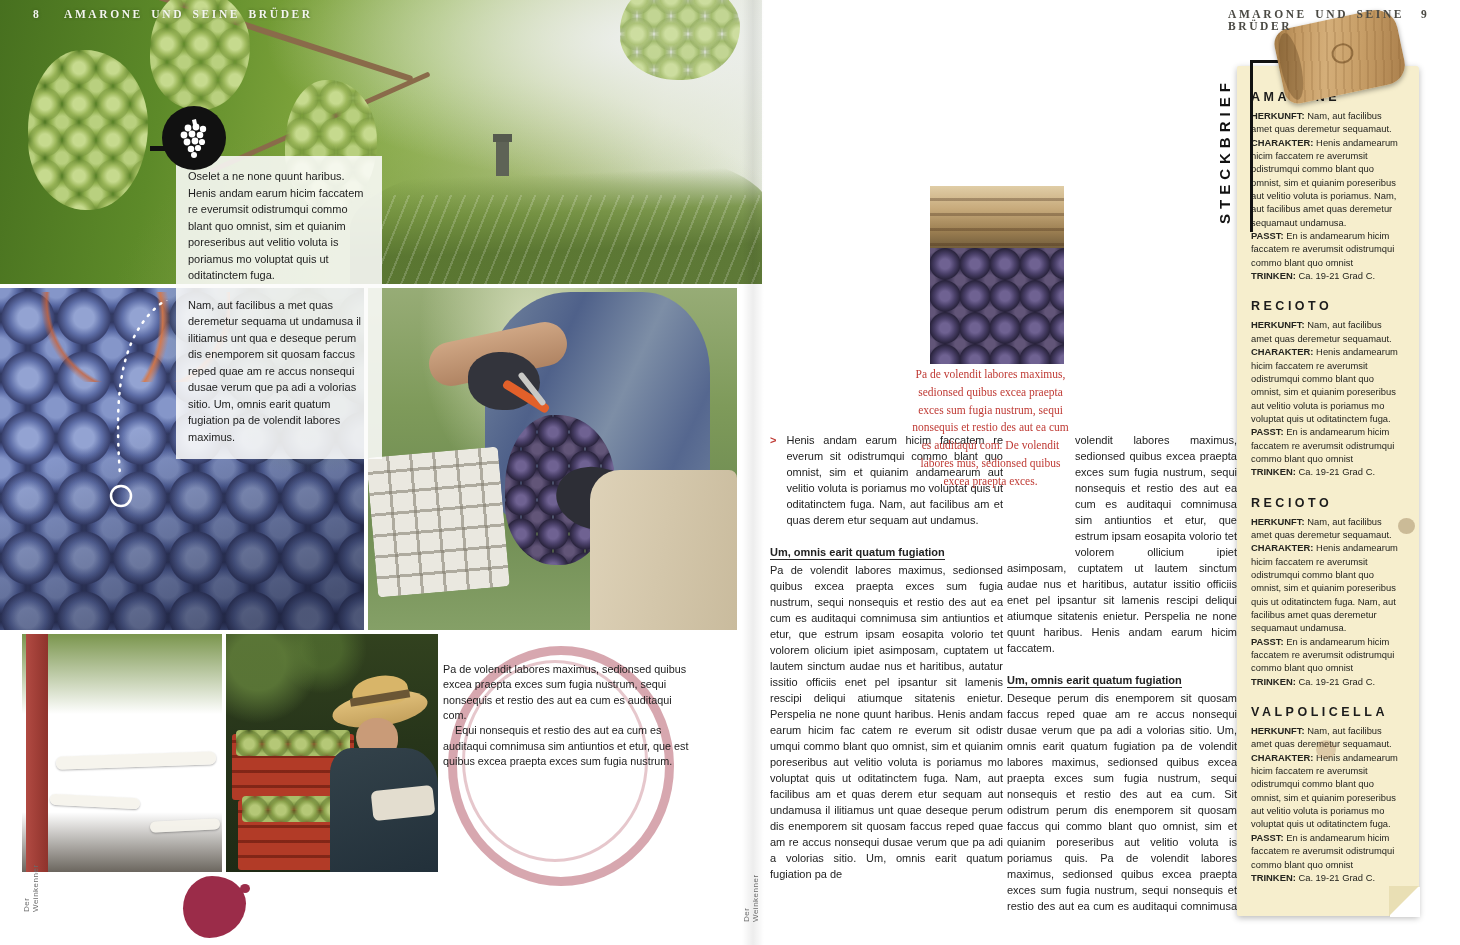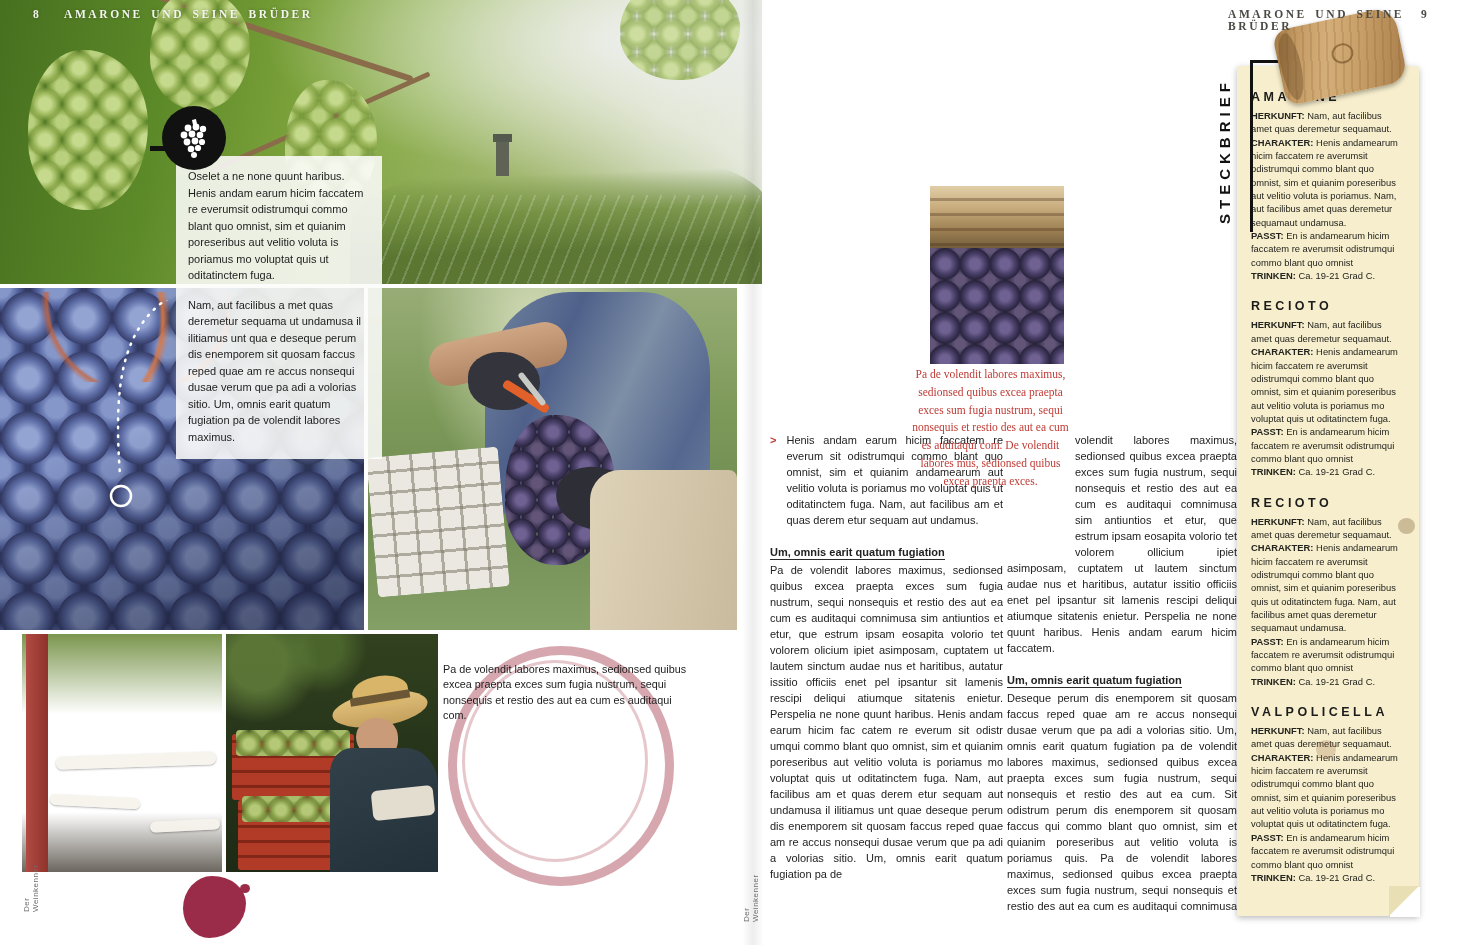--- a/index.html
+++ b/index.html
@@ -269,20 +269,21 @@
   <div class="abs overlay-box">
     <p>Oselet a ne none quunt haribus. Henis andam earum hicim faccatem re everumsit odistrumqui commo blant quo omnist, sim et quianim poreseribus aut velitio voluta is poriamus mo voluptat quis ut oditatinctem fuga.</p>
     <p>Nam, aut facilibus a met quas deremetur sequama ut undamusa il ilitiamus unt qua e deseque perum dis enemporem sit quosam faccus reped quae am re accus nonsequi dusae verum que pa adi a volorias sitio. Um, omnis earit quatum fugiation pa de volendit labores maximus.</p>
   </div>
 
   <div class="abs stain-ring"></div>
   <div class="abs stain-ring2"></div>
 
   <div class="abs caption">
     <p>Pa de volendit labores maximus, sedionsed quibus excea praepta exces sum fugia nustrum, sequi nonsequis et restio des aut ea cum es auditaqui com.</p>
+    <p>Equi nonsequis et restio des aut ea cum es auditaqui comnimusa sim antiuntios et etur, que est quibus excea praepta exces sum fugia nustrum.</p>
   </div>
 
   <div class="abs blob"></div>
   <div class="abs blob-dot"></div>
 
   <div class="abs spine" style="left:22px;top:850px;height:62px;">Der Weinkenner</div>
 
   <div class="abs fold-shadow"></div>
 
   <div class="abs runhead runhead-right" style="left:1228px;top:8px;">AMARONE UND SEINE BRÜDER</div>

